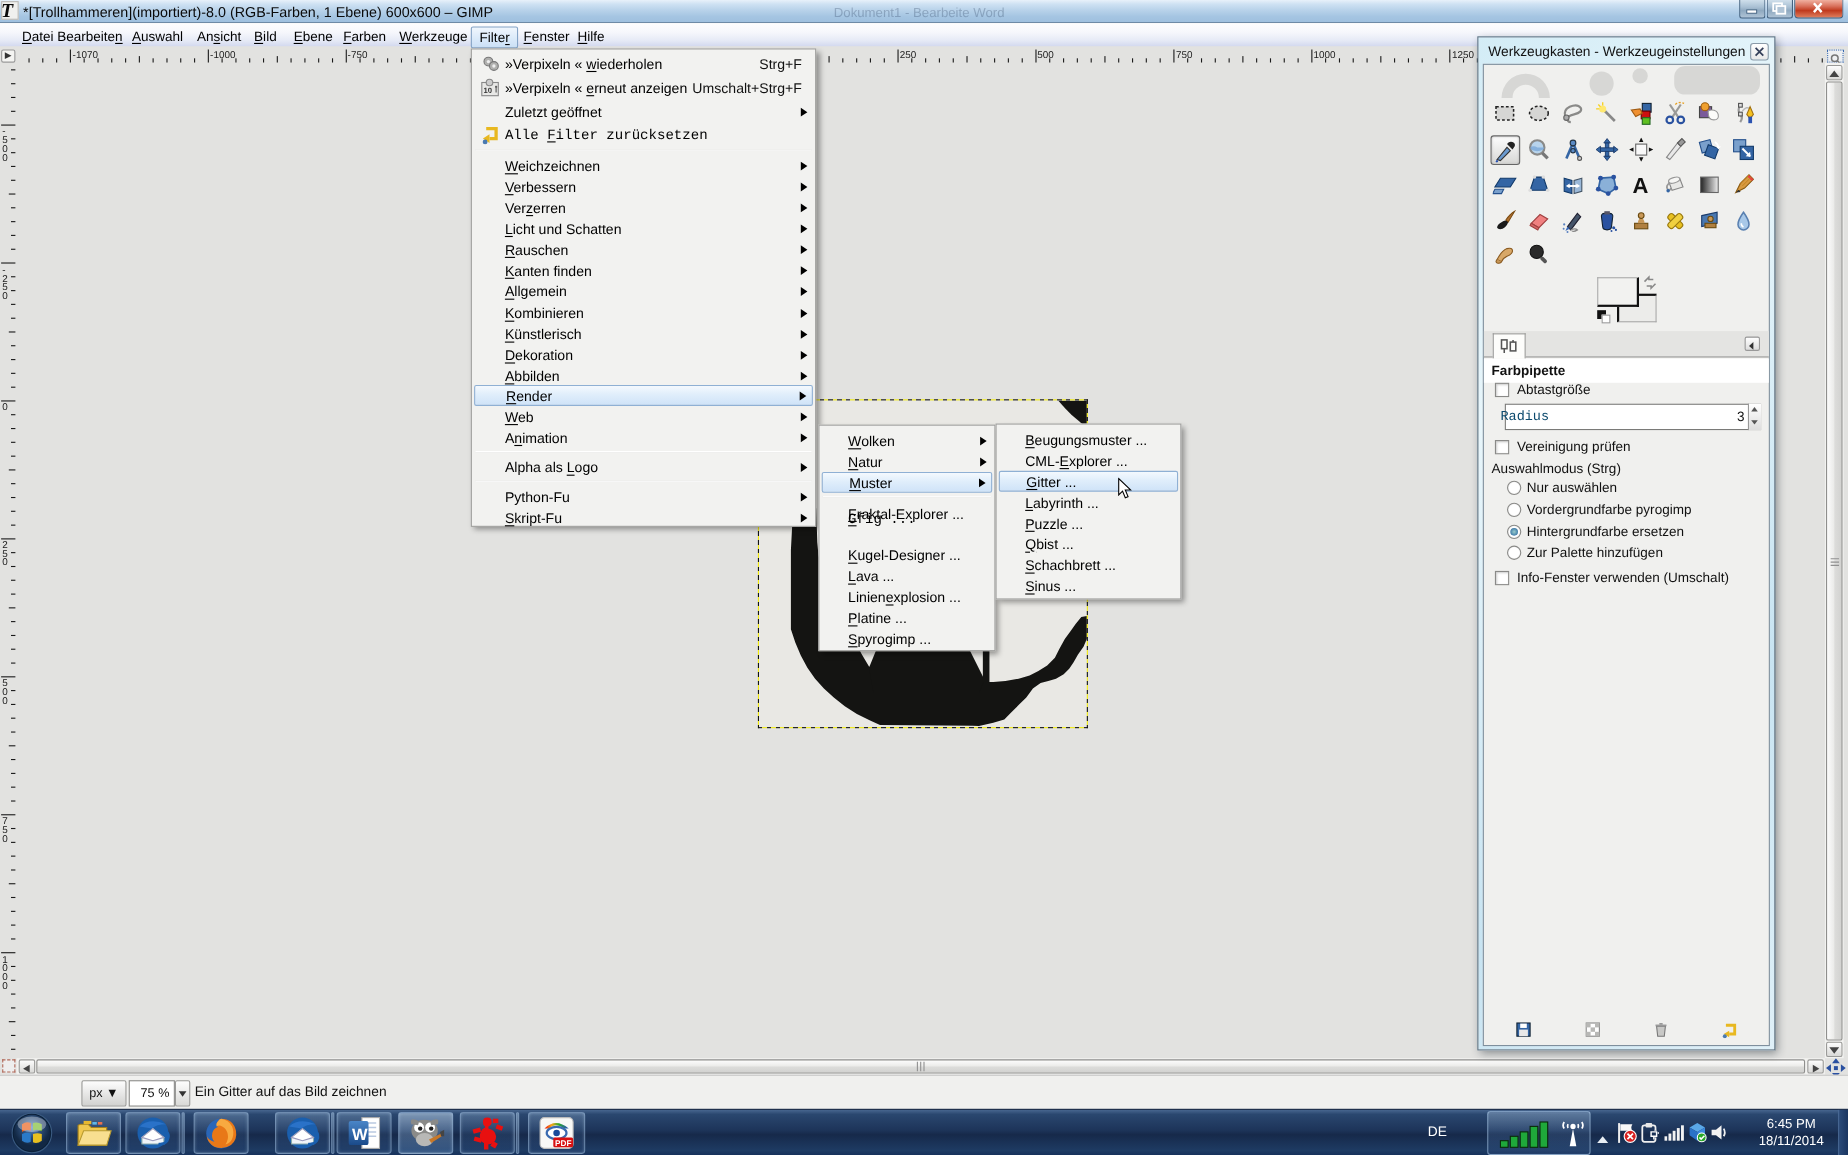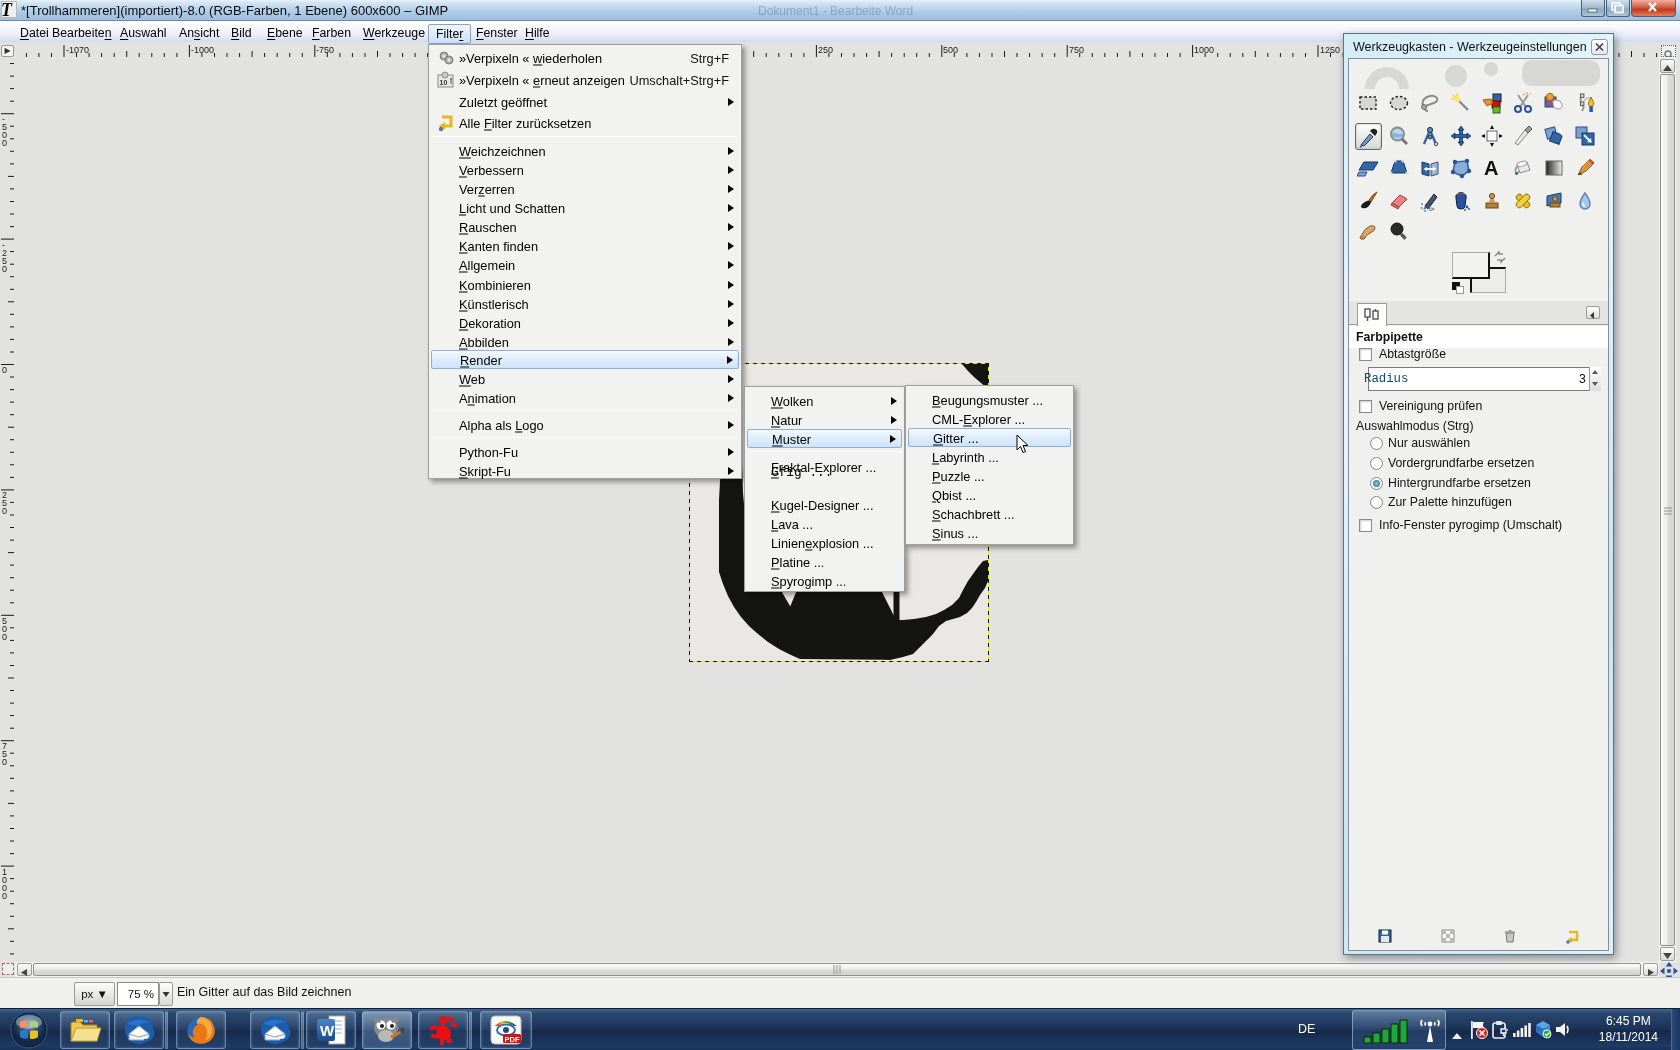--- a/index.html
+++ b/index.html
@@ -765,28 +765,28 @@
 <div class="abs" style="left:240px;top:308px;width:12px;height:24px;background:linear-gradient(#fff,#ddd);border-left:1px solid #999;"><svg width="10" height="22">
           <polygon points="5,3 8,7 2,7" fill="#555"></polygon>
           <polygon points="5,19 8,15 2,15" fill="#555"></polygon>
         </svg></div>
 <div class="cbox" style="left:10px;top:341px"></div>
 <div class="opttxt" style="left:30px;top:340px">Vereinigung prüfen</div>
 <div class="opttxt" style="left:7px;top:360px">Auswahlmodus (Strg)</div>
 <div class="rad" style="left:21px;top:378px"></div>
 <div class="opttxt" style="left:39px;top:377px">Nur auswählen</div>
 <div class="rad" style="left:21px;top:398px"></div>
-<div class="opttxt" style="left:39px;top:397px">Vordergrundfarbe ersetzen</div>
+<div class="opttxt" style="left:39px;top:397px">Vordergrundfarbe pyrogimp</div>
 <div class="rad" style="left:21px;top:418px"></div>
 <div class="abs" style="left:24px;top:421px;width:7px;height:7px;border-radius:50%;background:radial-gradient(#9cc,#1a5a9a);"></div>
 <div class="opttxt" style="left:39px;top:417px">Hintergrundfarbe ersetzen</div>
 <div class="rad" style="left:21px;top:437px"></div>
 <div class="opttxt" style="left:39px;top:436px">Zur Palette hinzufügen</div>
 <div class="cbox" style="left:10px;top:460px"></div>
-<div class="opttxt" style="left:30px;top:459px">Info-Fenster pyrogimp (Umschalt)</div>
+<div class="opttxt" style="left:30px;top:459px">Info-Fenster verwenden (Umschalt)</div>
 <svg class="abs" style="left:29px;top:870px" width="14" height="14" viewBox="0 0 14 14">
         <rect x="1" y="1" width="12" height="12" fill="#3465a4" stroke="#123"></rect>
         <rect x="4" y="1.5" width="6" height="4" fill="#fff"></rect>
         <rect x="3" y="7" width="8" height="6" fill="#e8e8e8"></rect>
       </svg>
 <svg class="abs" style="left:92px;top:870px" width="14" height="14" viewBox="0 0 14 14">
         <rect x="1" y="1" width="12" height="12" fill="#fff" stroke="#888"></rect>
         <g fill="#b8b8b6">
           <rect x="1" y="1" width="4" height="4"></rect>
           <rect x="9" y="1" width="4" height="4"></rect>
@@ -827,21 +827,21 @@
         <text x="2.5" y="13.5" font-size="7" font-weight="bold" fill="#333">10</text>
         <path d="M13 8 l2 0 M14 7 l0 6" stroke="#555" stroke-width="1"></path>
       </svg>
 <span class="lbl">»Verpixeln « <u>e</u>rneut anzeigen</span>
 <span class="sc">Umschalt+Strg+F</span>
 </div>
 <div class="mi" style="top:46px;height:21px;">
 <span class="lbl">Zuletzt geöffnet</span>
 <span class="arr"></span>
 </div>
-<div class="mi" style="top:67px;height:21px;">
+<div class="mi" style="top:67px;height:21px;font-family:Liberation Mono, monospace;">
 <svg style="position:absolute;left:6px;top:2px" width="18" height="18" viewBox="0 0 18 18">
         <path d="M5 3 L14 3 L14 12 L8 12" fill="none" stroke="#e8b820" stroke-width="3"></path>
         <polygon points="8,8 8,16 2,12" fill="#e8b820"></polygon>
         <circle cx="4" cy="15" r="2.2" fill="#4a7ab0"></circle>
       </svg>
 <span class="lbl">Alle <u>F</u>ilter zurücksetzen</span>
 </div>
 <div class="msep" style="top:91px"></div>
 <div class="mi" style="top:96px;height:19px;">
 <span class="lbl"><u>W</u>eichzeichnen</span>

